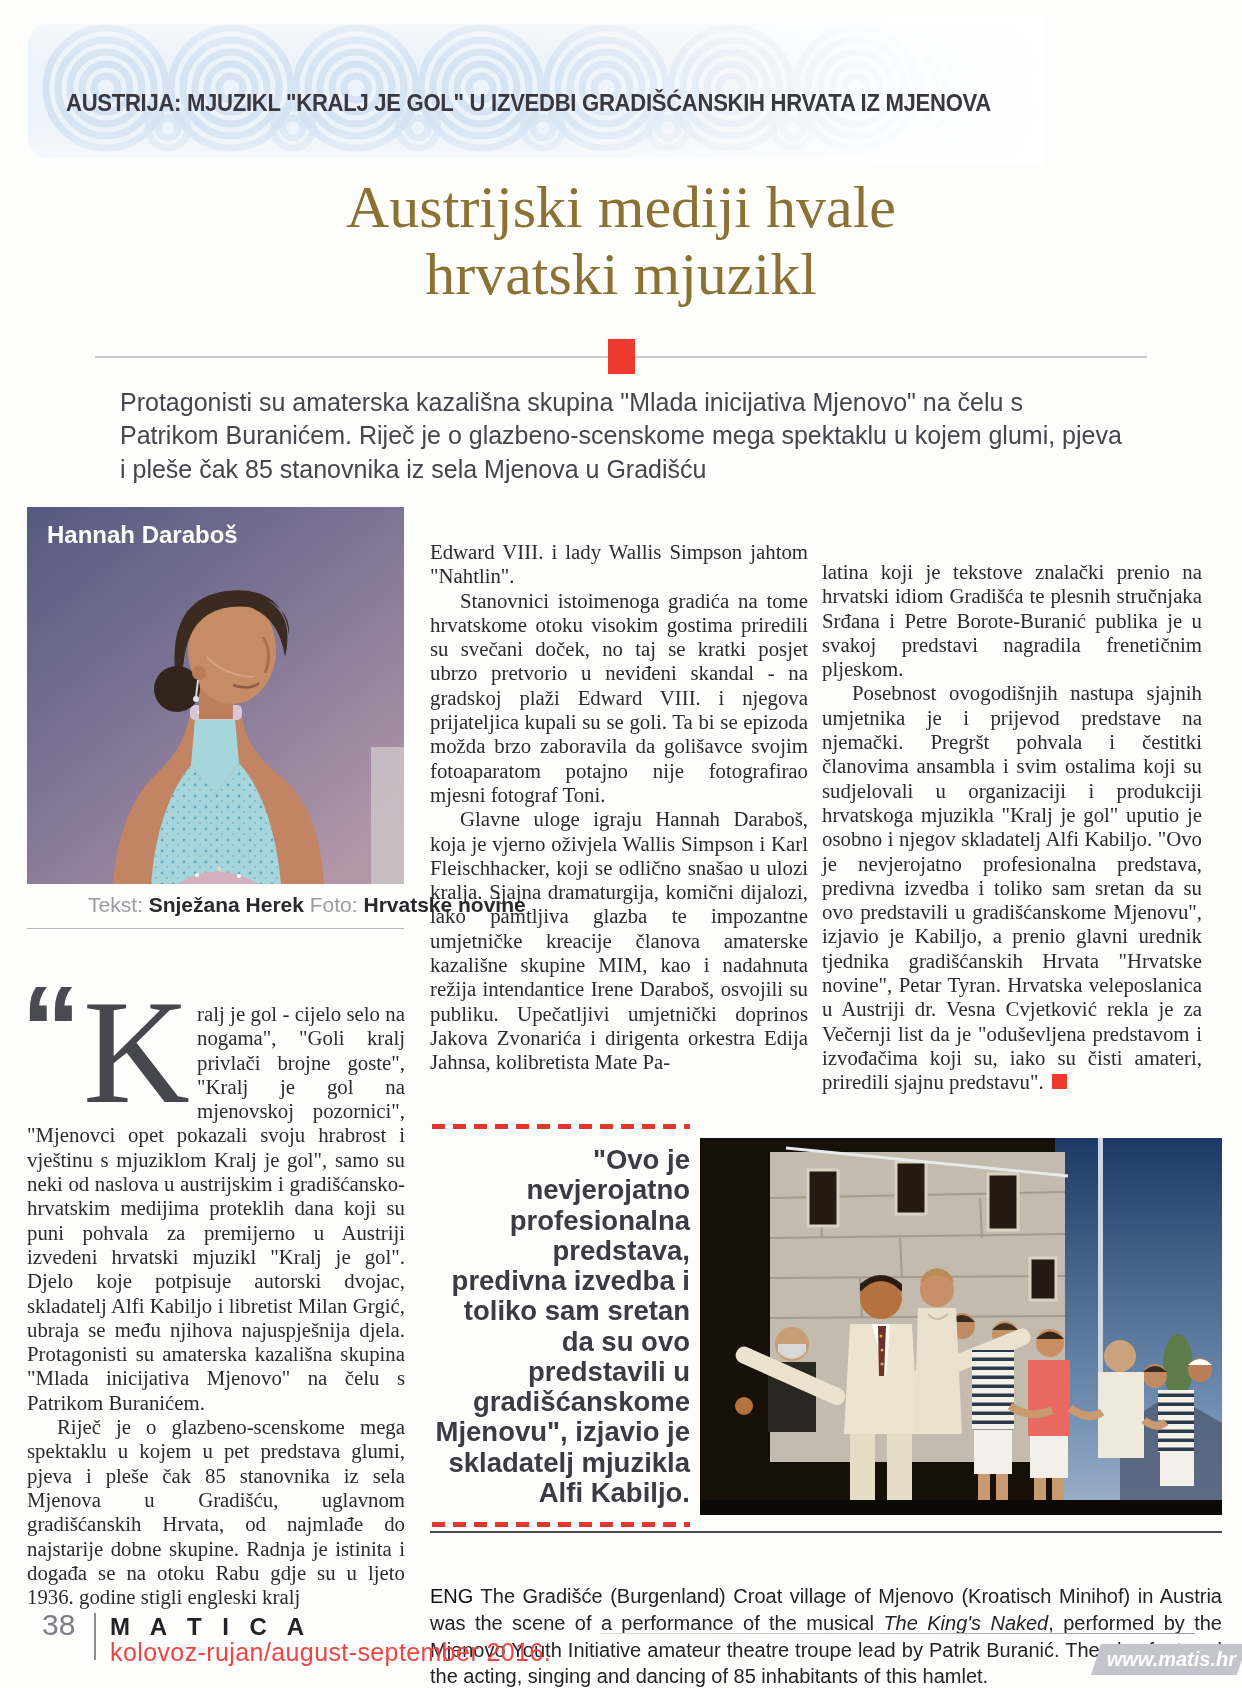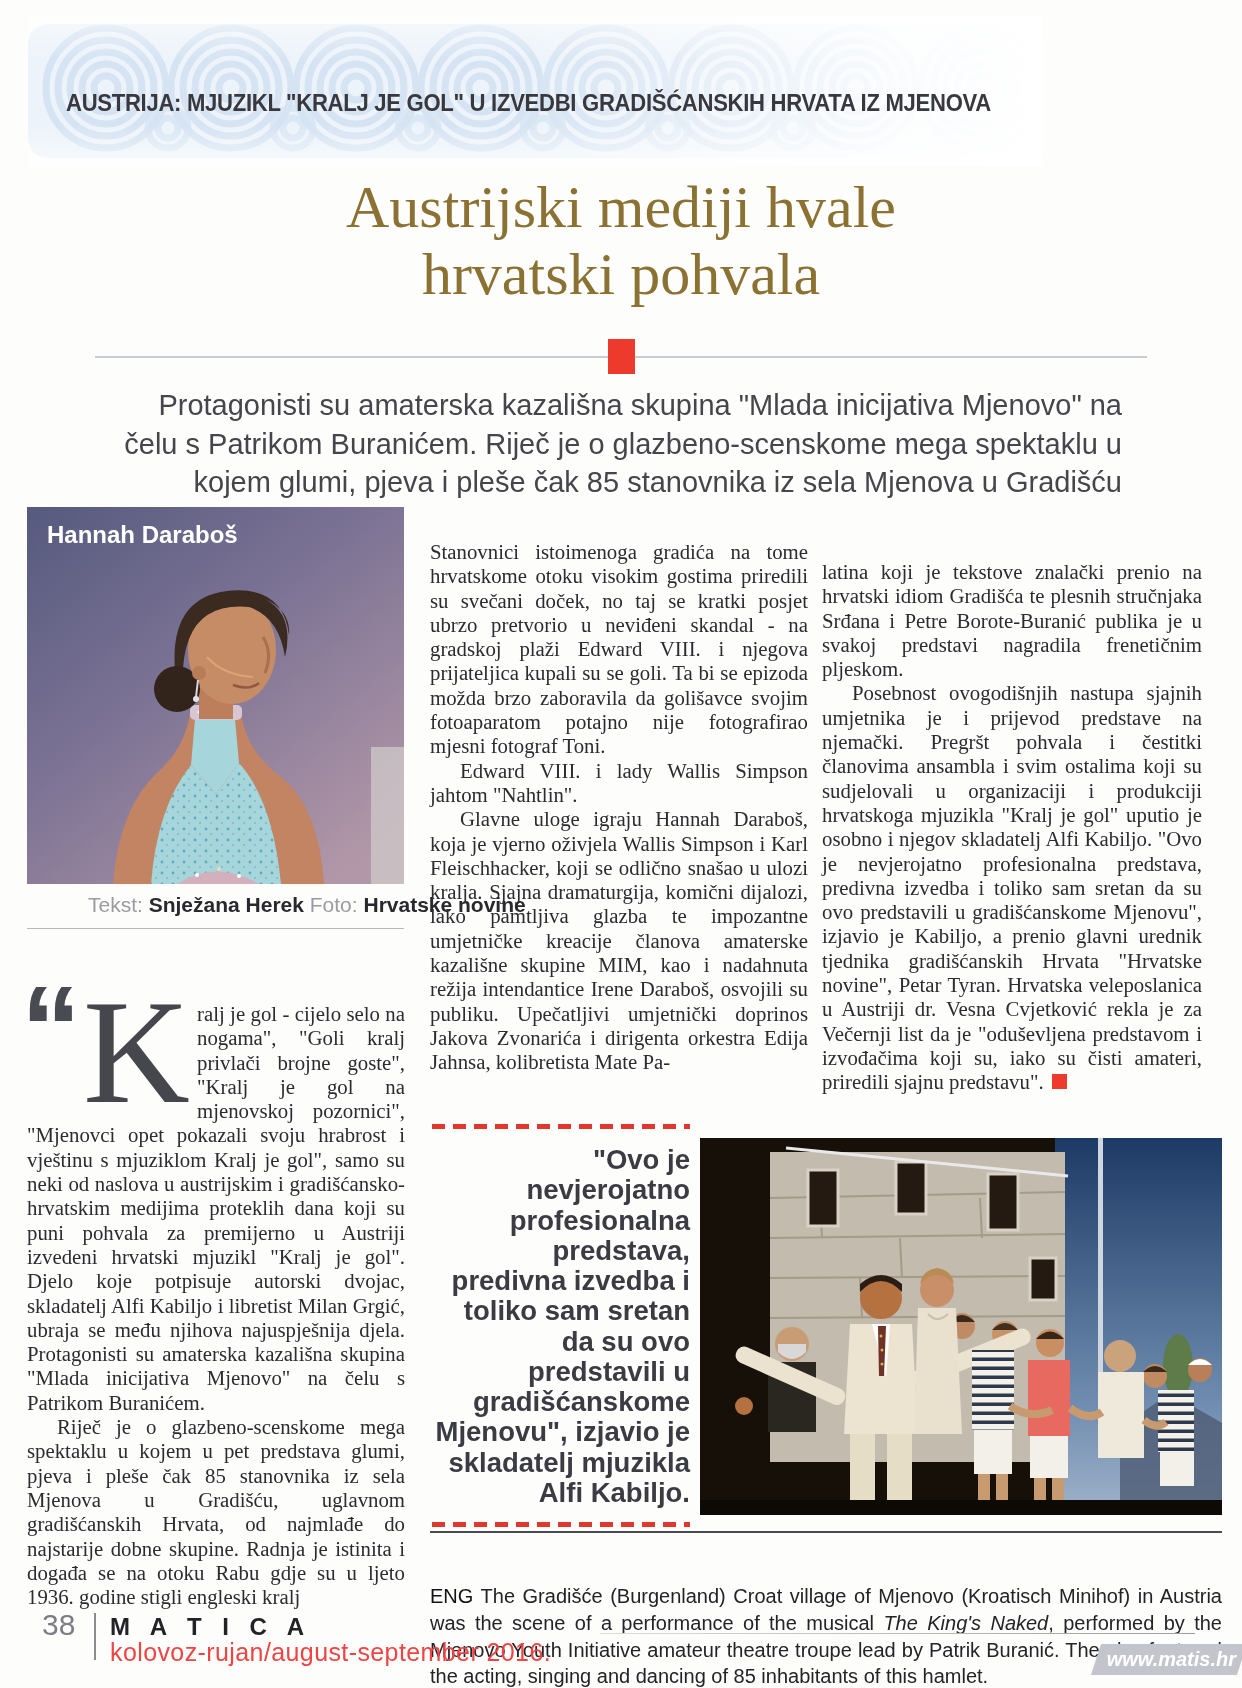--- a/index.html
+++ b/index.html
@@ -15,22 +15,22 @@
 
   .kicker{position:absolute;left:66px;top:90px;font-size:23px;font-weight:bold;color:#38383e;
           letter-spacing:-0.3px;transform:scaleX(.96);transform-origin:left;white-space:nowrap;}
 
   
   .title{position:absolute;left:0;top:174px;width:100%;text-align:center;
          font-family:"Liberation Serif",serif;font-size:60px;line-height:1.12;color:#8b7233;}
   .divider-rule{position:absolute;left:95px;top:356px;width:1052px;height:2px;background:#c9ccd2;}
   .divider-square{position:absolute;left:608px;top:339px;width:27px;height:35px;background:#ee392d;}
 
-  .lead{position:absolute;left:120px;top:386px;width:1002px;text-align:right;
-        font-size:29px;line-height:1.33;color:#45454c;}
+  .lead{position:absolute;left:120px;top:386px;width:1002px;text-align:left;
+        font-size:25px;line-height:1.33;color:#45454c;}
 
   
   .portrait{position:absolute;left:27px;top:507px;width:377px;height:377px;overflow:hidden;}
   .portrait svg{display:block;}
   .portrait-caption{position:absolute;left:20px;top:14px;color:#ffffff;font-weight:bold;font-size:24px;}
 
   
   .credit{position:absolute;left:88px;top:893px;width:320px;font-size:21px;white-space:nowrap;}
   .credit .lab{color:#9b9ba2;}
   .credit .nam{color:#28282d;font-weight:bold;}
@@ -165,21 +165,21 @@
           </g>
       </g>
     </svg>
     <div class="pattern-fade"></div>
   </div>
 
   <div class="kicker">AUSTRIJA: MJUZIKL "KRALJ JE GOL" U IZVEDBI GRADIŠĆANSKIH HRVATA IZ MJENOVA</div>
 
   <div class="title">
     <div>Austrijski mediji hvale</div>
-    <div>hrvatski pohvala</div>
+    <div>hrvatski mjuzikl</div>
   </div>
   <div class="divider-rule"></div>
   <div class="divider-square"></div>
 
   <div class="lead">Protagonisti su amaterska kazališna skupina "Mlada inicijativa Mjenovo" na čelu s Patrikom Buranićem. Riječ je o glazbeno-scenskome mega spektaklu u kojem glumi, pjeva i pleše čak 85 stanovnika iz sela Mjenova u Gradišću</div>
 
   <div class="portrait">
     <svg width="377" height="377" viewBox="0 0 377 377">
       <defs>
         <linearGradient id="pbg" x1="0" y1="0" x2="0.8" y2="1">
@@ -240,22 +240,22 @@
       <span class="dropblock">
         <span class="bigquote">“</span>
         <span class="dropcap">K</span>
       </span>
       <span>ralj je gol - cijelo selo na nogama", "Goli kralj privlači brojne goste", "Kralj je gol na mjenovskoj pozornici", "Mjenovci opet pokazali svoju hrabrost i vještinu s mjuziklom Kralj je gol", samo su neki od naslova u austrijskim i gradišćansko-hrvatskim medijima proteklih dana koji su puni pohvala za premijerno u Austriji izvedeni hrvatski mjuzikl "Kralj je gol". Djelo koje potpisuje autorski dvojac, skladatelj Alfi Kabiljo i libretist Milan Grgić, ubraja se među njihova najuspješnija djela. Protagonisti su amaterska kazališna skupina "Mlada inicijativa Mjenovo" na čelu s Patrikom Buranićem.</span>
     </p>
     <p>Riječ je o glazbeno-scenskome mega spektaklu u kojem u pet predstava glumi, pjeva i pleše čak 85 stanovnika iz sela Mjenova u Gradišću, uglavnom gradišćanskih Hrvata, od najmlađe do najstarije dobne skupine. Radnja je istinita i događa se na otoku Rabu gdje su u ljeto 1936. godine stigli engleski kralj</p>
   </div>
 
   <div class="bodycol col2">
+    <p>Edward VIII. i lady Wallis Simpson jahtom "Nahtlin".</p>
     <p>Stanovnici istoimenoga gradića na tome hrvatskome otoku visokim gostima priredili su svečani doček, no taj se kratki posjet ubrzo pretvorio u neviđeni skandal - na gradskoj plaži Edward VIII. i njegova prijateljica kupali su se goli. Ta bi se epizoda možda brzo zaboravila da golišavce svojim fotoaparatom potajno nije fotografirao mjesni fotograf Toni.</p>
-    <p>Edward VIII. i lady Wallis Simpson jahtom "Nahtlin".</p>
     <p>Glavne uloge igraju Hannah Daraboš, koja je vjerno oživjela Wallis Simpson i Karl Fleischhacker, koji se odlično snašao u ulozi kralja. Sjajna dramaturgija, komični dijalozi, lako pamtljiva glazba te impozantne umjetničke kreacije članova amaterske kazališne skupine MIM, kao i nadahnuta režija intendantice Irene Daraboš, osvojili su publiku. Upečatljivi umjetnički doprinos Jakova Zvonarića i dirigenta orkestra Edija Jahnsa, kolibretista Mate Pa-</p>
   </div>
 
   <div class="bodycol col3">
     <p>latina koji je tekstove znalački prenio na hrvatski idiom Gradišća te plesnih stručnjaka Srđana i Petre Borote-Buranić publika je u svakoj predstavi nagradila frenetičnim pljeskom.</p>
     <p><span>Posebnost ovogodišnjih nastupa sjajnih umjetnika je i prijevod predstave na njemački. Pregršt pohvala i čestitki članovima ansambla i svim ostalima koji su sudjelovali u organizaciji i produkciji hrvatskoga mjuzikla "Kralj je gol" uputio je osobno i njegov skladatelj Alfi Kabiljo. "Ovo je nevjerojatno profesionalna predstava, predivna izvedba i toliko sam sretan da su ovo predstavili u gradišćanskome Mjenovu", izjavio je Kabiljo, a prenio glavni urednik tjednika gradišćanskih Hrvata "Hrvatske novine", Petar Tyran. Hrvatska veleposlanica u Austriji dr. Vesna Cvjetković rekla je za Večernji list da je "oduševljena predstavom i izvođačima koji su, iako su čisti amateri, priredili sjajnu predstavu".</span><span class="endsquare"></span></p>
   </div>
 
   <div class="pullquote">
     <div class="dash"></div>

